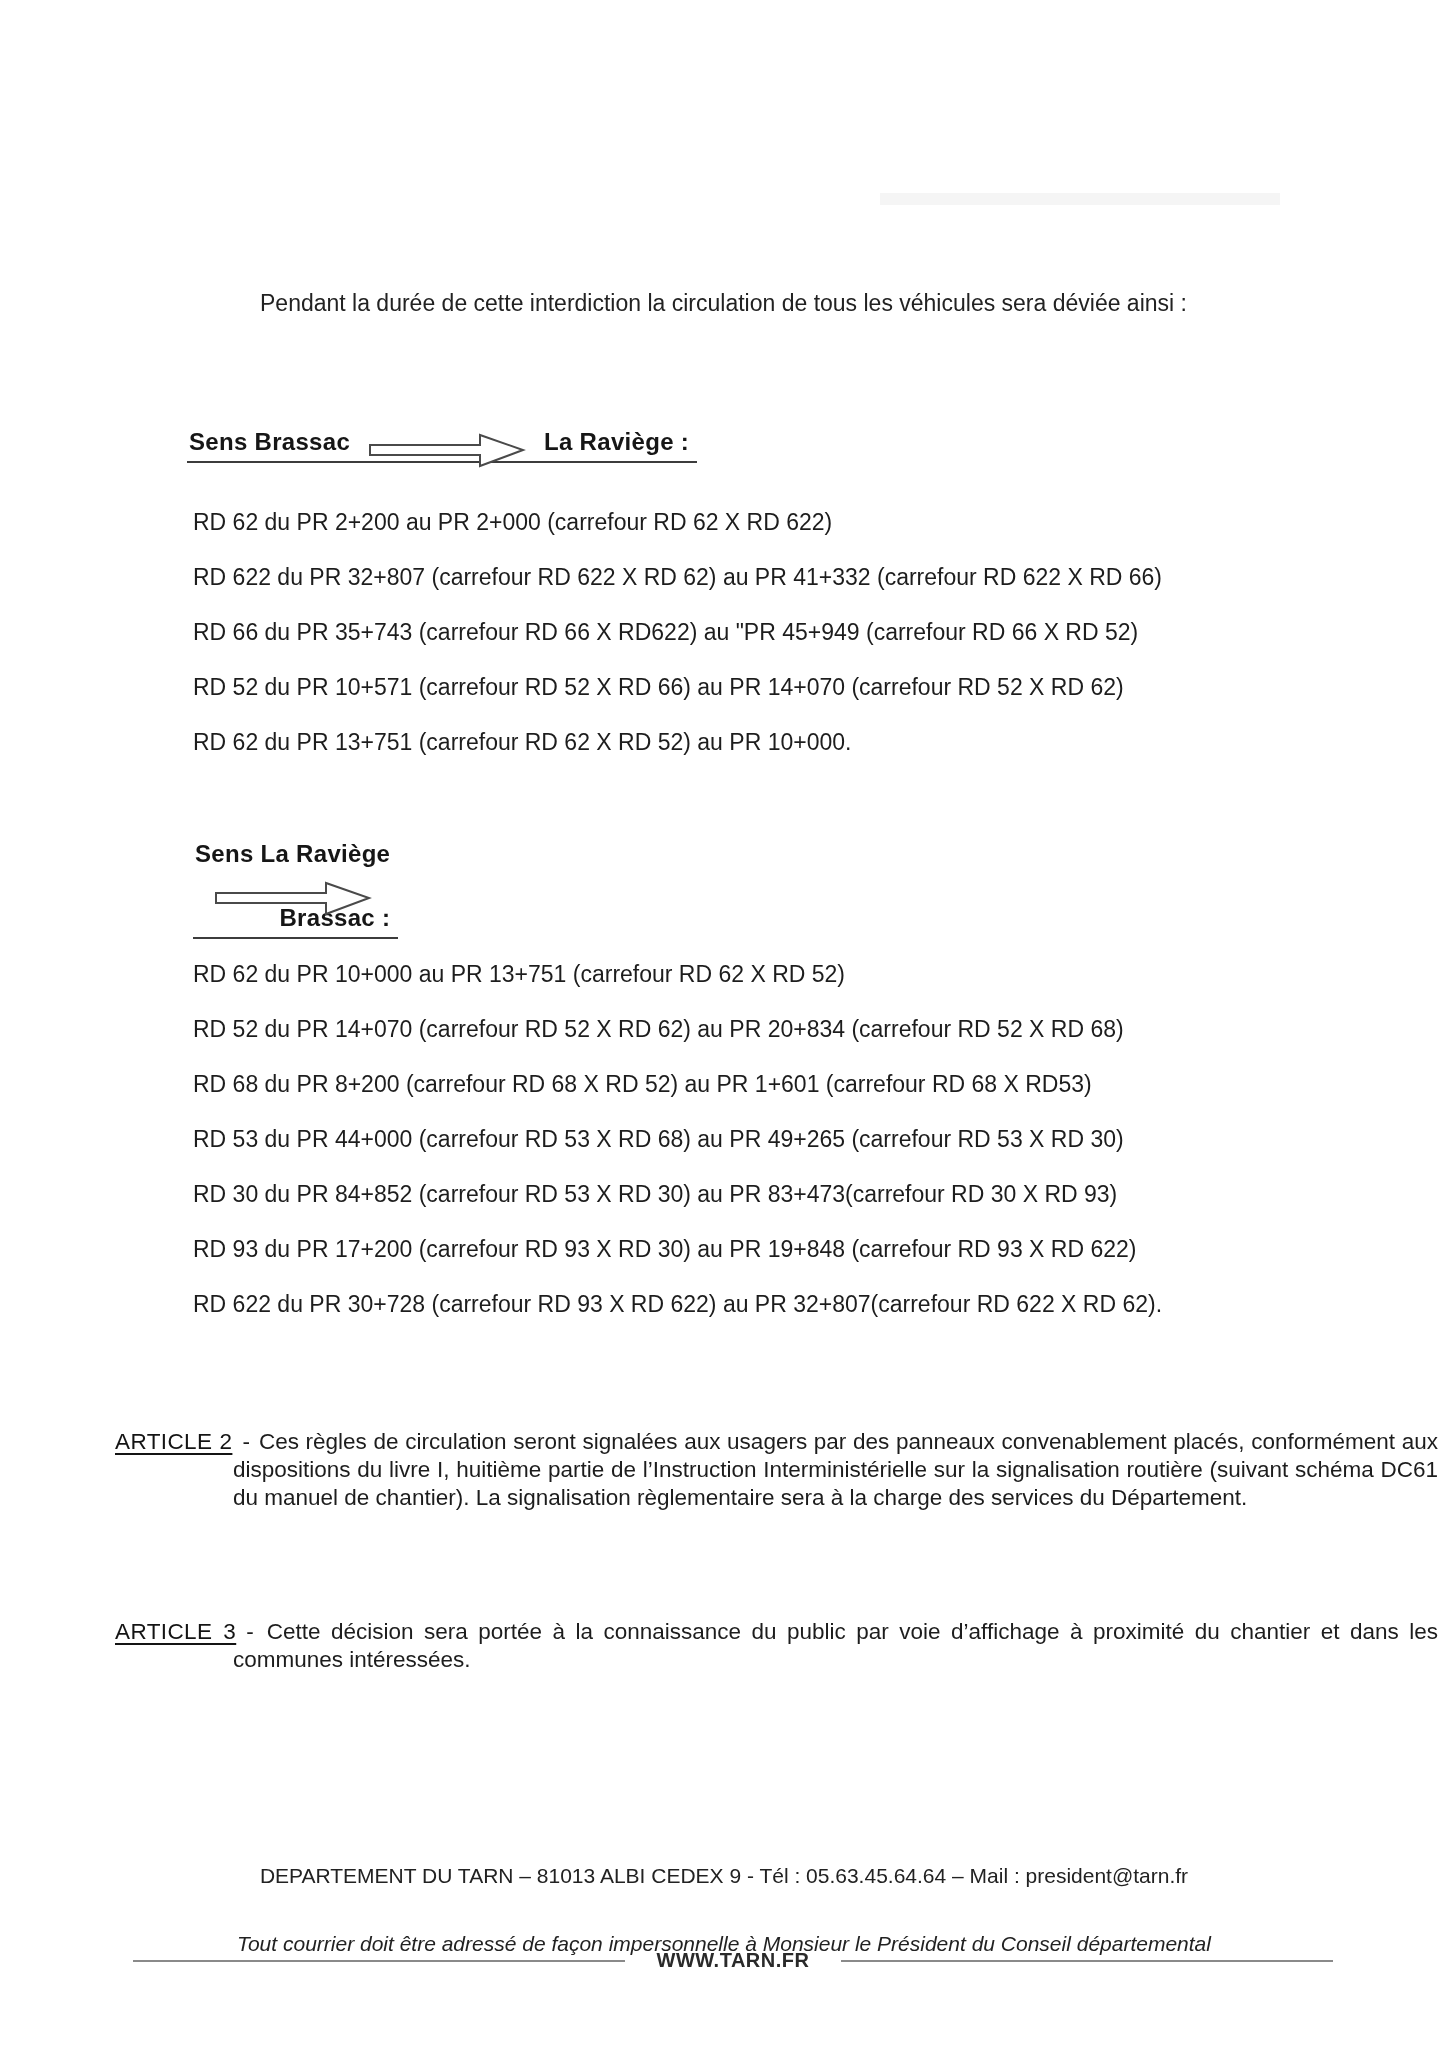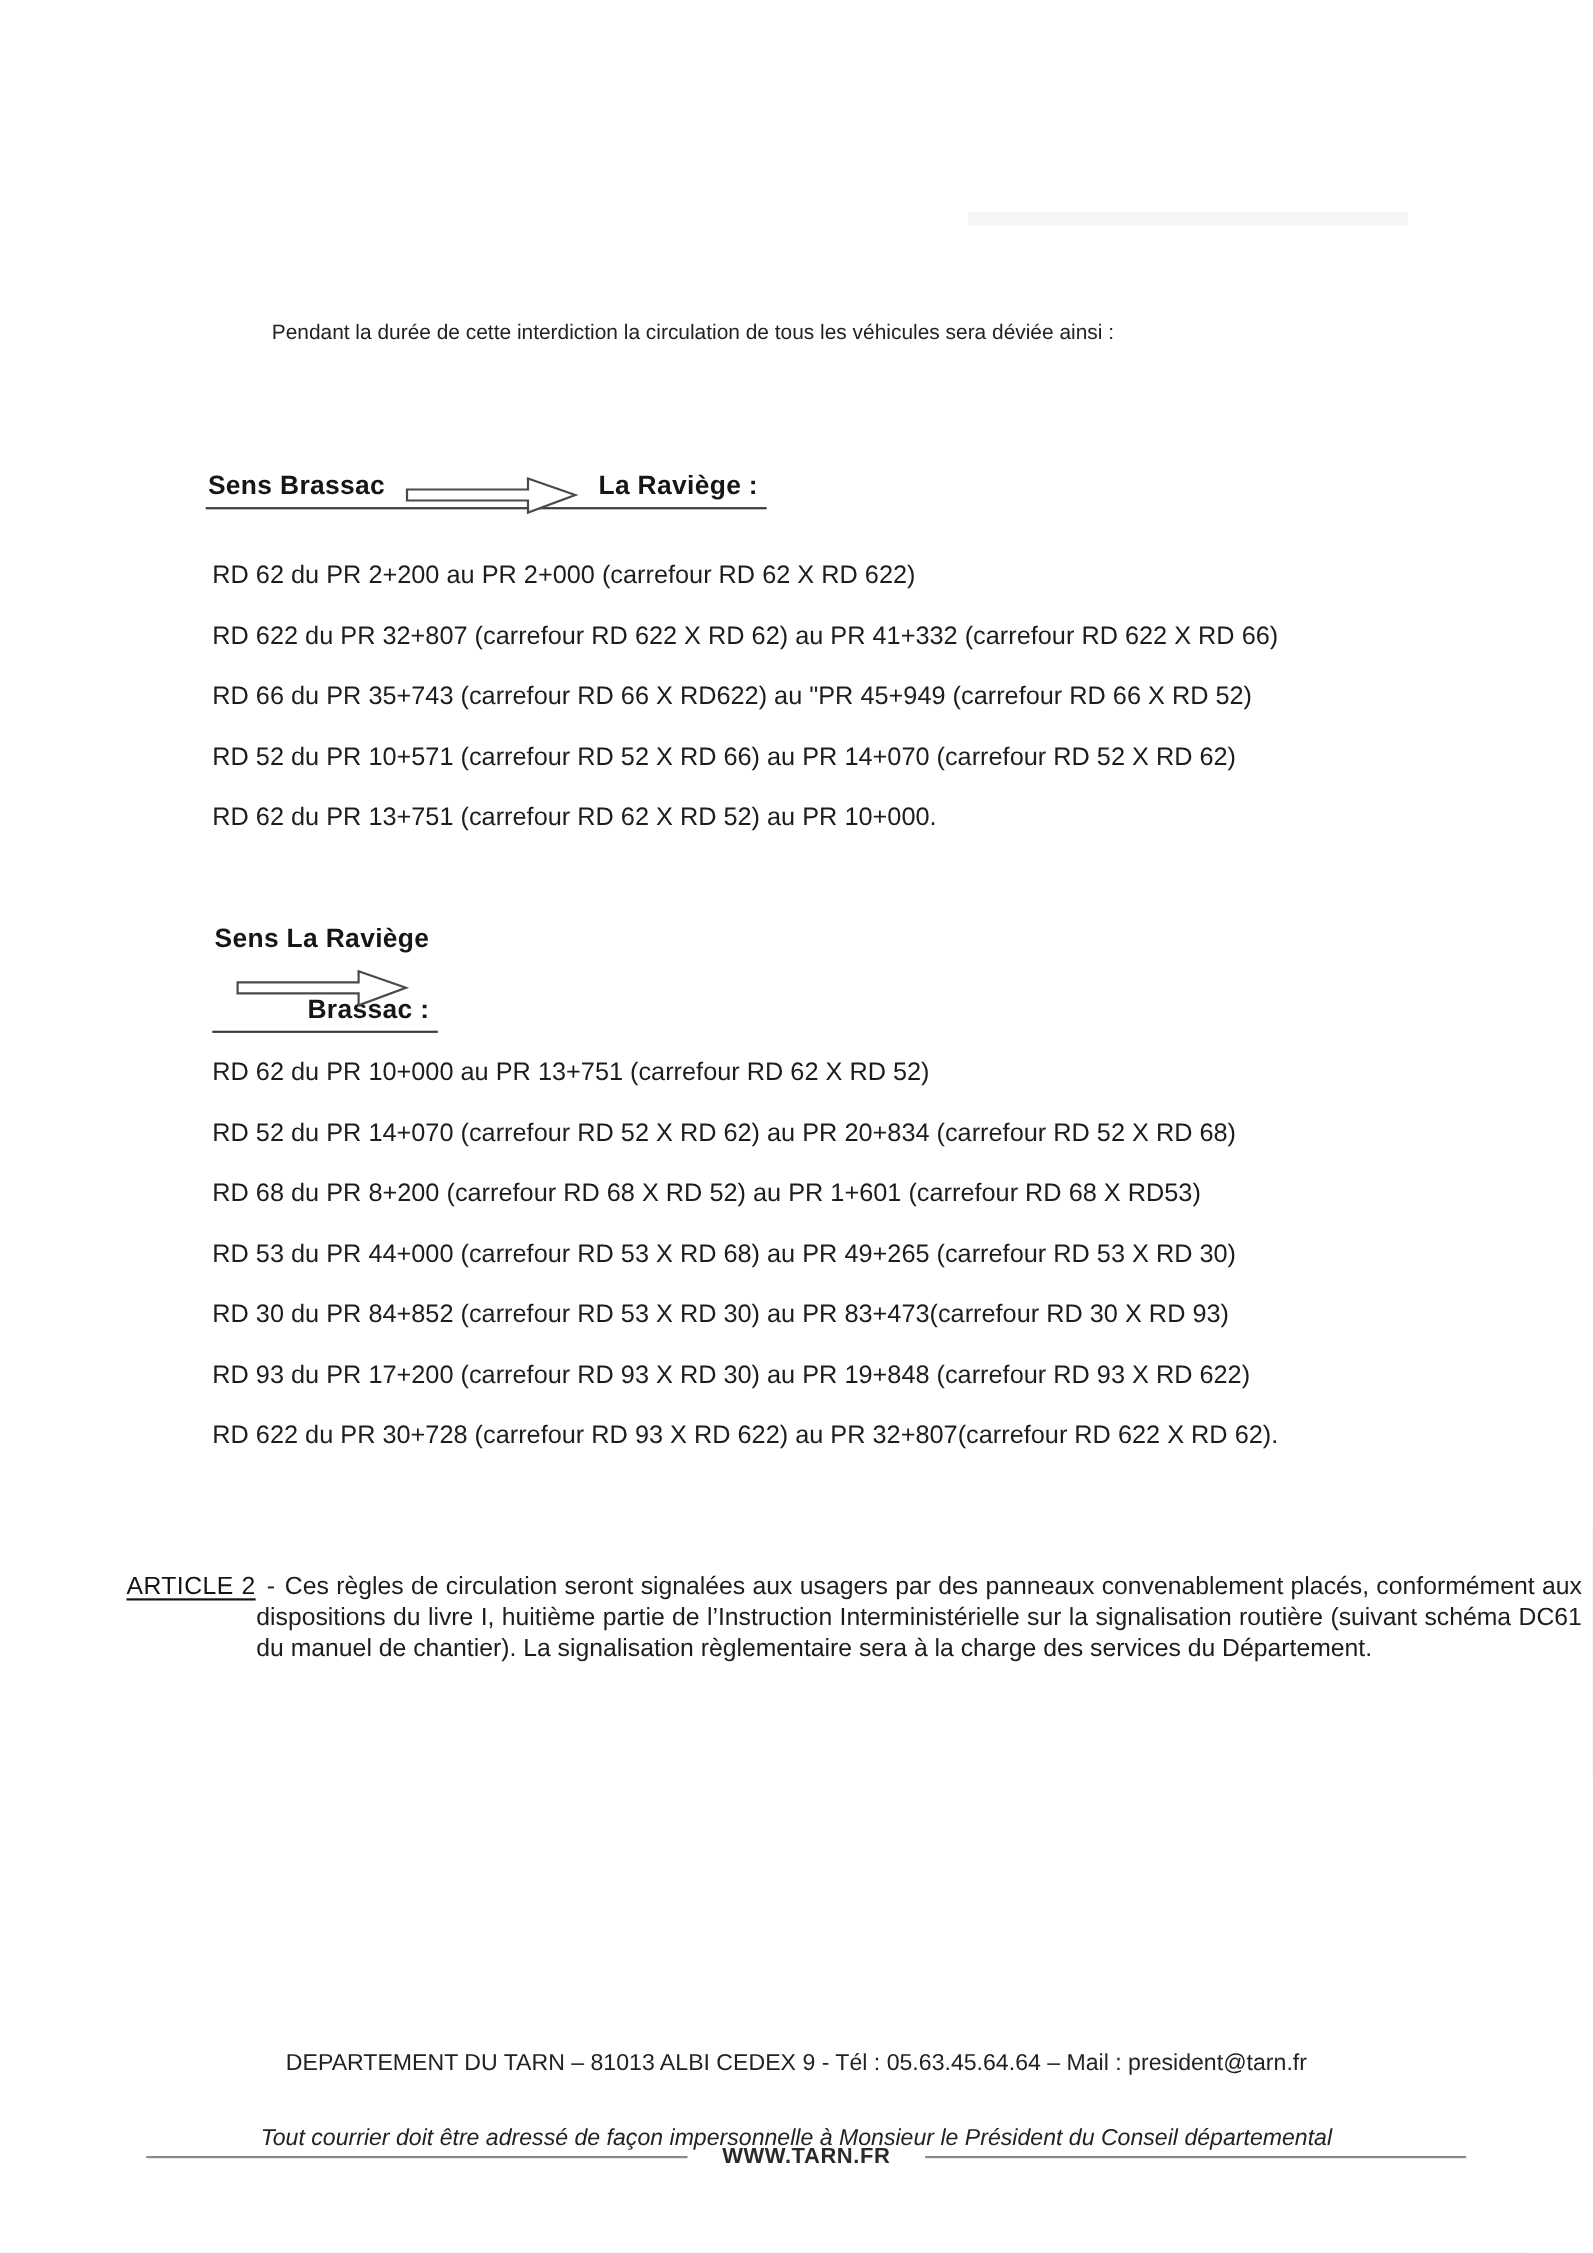--- a/index.html
+++ b/index.html
@@ -20,24 +20,24 @@
   .scan-artifact {
     position: absolute;
     left: 880px;
     top: 193px;
     width: 400px;
     height: 12px;
     background: #f5f5f5;
   }
   .intro {
     position: absolute;
-    left: 247px;
+    left: 260px;
     top: 288px;
     margin: 0;
-    font-size: 19px;
+    font-size: 23px;
     line-height: 30px;
     color: #222;
   }
   .heading {
     position: absolute;
     display: inline-flex;
     align-items: flex-end;
     border-bottom: 2.5px solid #3c3c3c;
     padding: 0 8px 5px 2px;
   }
@@ -180,20 +180,23 @@
     <p class="route">RD 53 du PR 44+000 (carrefour RD 53 X RD 68) au PR 49+265 (carrefour RD 53 X RD 30)</p>
     <p class="route">RD 30 du PR 84+852 (carrefour RD 53 X RD 30) au PR 83+473(carrefour RD 30 X RD 93)</p>
     <p class="route">RD 93 du PR 17+200 (carrefour RD 93 X RD 30) au PR 19+848 (carrefour RD 93 X RD 622)</p>
     <p class="route">RD 622 du PR 30+728 (carrefour RD 93 X RD 622) au PR 32+807(carrefour RD 622 X RD 62).</p>
   </div>
 
   <p class="article article-2">
     <span class="art-label">ARTICLE 2</span><span class="art-dash">-</span><span class="art-body">Ces règles de circulation seront signalées aux usagers par des panneaux convenablement placés, conformément aux dispositions du livre I, huitième partie de l’Instruction Interministérielle sur la signalisation routière (suivant schéma DC61 du manuel de chantier). La signalisation règlementaire sera à la charge des services du Département.</span>
   </p>
 
+  <p class="article article-3">
+    <span class="art-label">ARTICLE 3</span><span class="art-dash">-</span><span class="art-body">Cette décision sera portée à la connaissance du public par voie d’affichage à proximité du chantier et dans les communes intéressées.</span>
+  </p>
 
   <div class="footer-site-row">
     <span class="footer-rule"></span>
     <span class="site-label">WWW.TARN.FR</span>
     <span class="footer-rule"></span>
   </div>
 
   <p class="footer-address">DEPARTEMENT DU TARN – 81013 ALBI CEDEX 9 - Tél : 05.63.45.64.64 – Mail : president@tarn.fr</p>
   <p class="footer-notice">Tout courrier doit être adressé de façon impersonnelle à Monsieur le Président du Conseil départemental</p>
 

